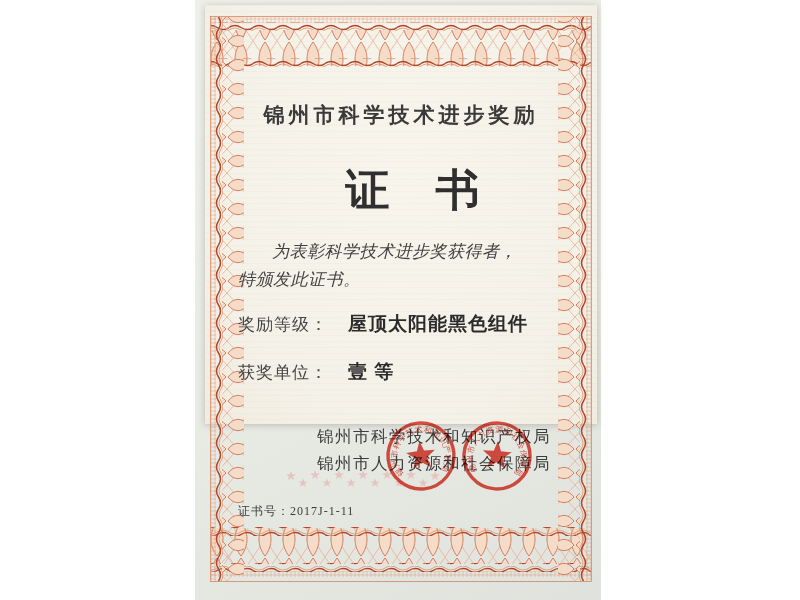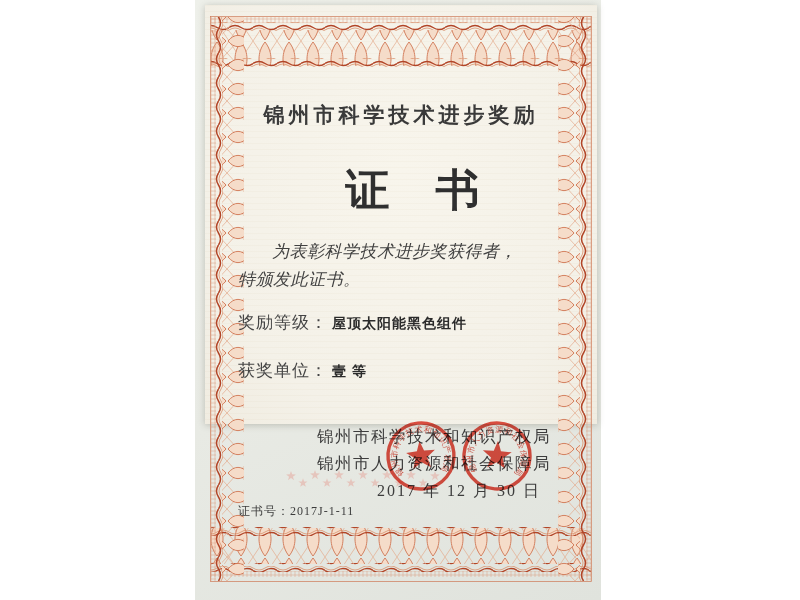--- a/index.html
+++ b/index.html
@@ -37,21 +37,21 @@
     position:absolute;top:233px;left:33px;width:294px;margin:0;
     font-family:"Liberation Serif",serif;font-style:italic;
     font-size:17px;line-height:28px;color:#414141;text-indent:2em;
     letter-spacing:.5px;
   }
   .field{position:absolute;left:33px;white-space:nowrap;}
   .field .lbl{
     font-family:"Liberation Serif",serif;font-size:17px;color:#454545;letter-spacing:1px;
   }
   .field .val{
-    font-size:14px;font-weight:bold;color:#2b2b2b;margin-left:4px;letter-spacing:1px;text-align:right;
+    font-size:19px;font-weight:bold;color:#2b2b2b;margin-left:20px;letter-spacing:1px;text-align:right;
   }
   .f1{top:306px;} .f2{top:354px;} .f3{top:386px;}
   .issuers{
     position:absolute;top:418px;left:66px;width:326px;text-align:center;
     font-family:"Liberation Serif",serif;font-size:16.5px;line-height:27px;
     color:#3d3d3d;letter-spacing:1.5px;
   }
   .date{
     position:absolute;top:476px;left:0;width:336px;text-align:right;
     font-family:"Liberation Serif",serif;font-size:16px;color:#3d3d3d;letter-spacing:2px;
@@ -146,21 +146,20 @@
       </div>
       <div class="field f2">
         <span class="lbl">获奖单位：</span><span class="val">壹 等</span>
       </div>
 
       <div class="issuers">
         <div>锦州市科学技术和知识产权局</div>
         <div>锦州市人力资源和社会保障局</div>
       </div>
 
-      <div class="date">2017 年 12 月 30 日</div>
 
       <div class="certno">
         <span>证书号：</span><span>2017J-1-11</span>
       </div>
     </div>
 
     <svg class="stamps" viewBox="0 0 392 588" aria-hidden="true">
       <defs>
         <path id="sealstar" d="M0,-16 L3.8,-5.3 L15.2,-4.9 L6.2,2 L9.4,12.9 L0,6.5 L-9.4,12.9 L-6.2,2 L-15.2,-4.9 L-3.8,-5.3 Z"></path>
         <path id="sealArc" d="M-17,17 A24,24 0 1 1 17,17" fill="none"></path>

